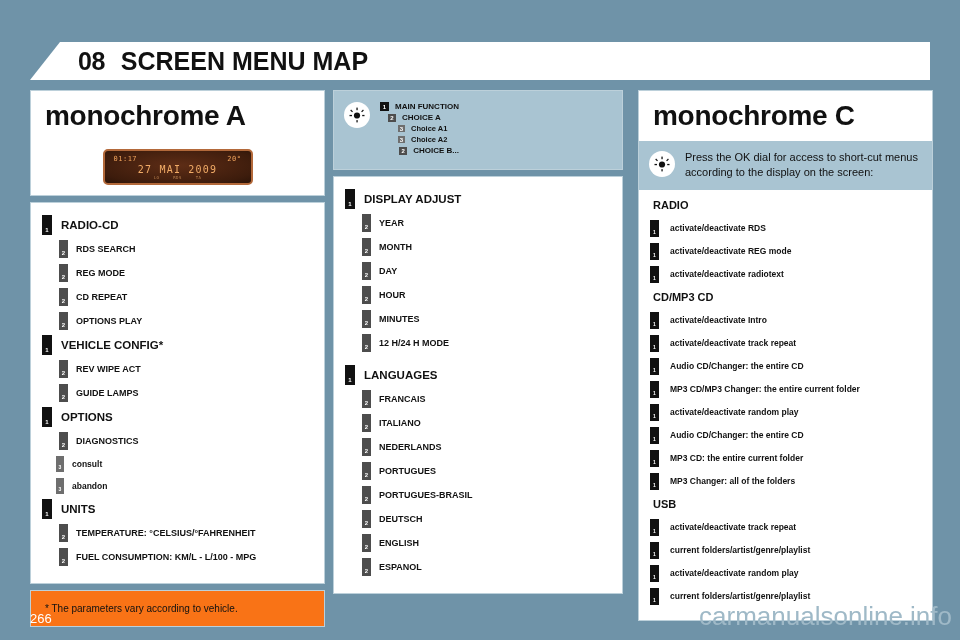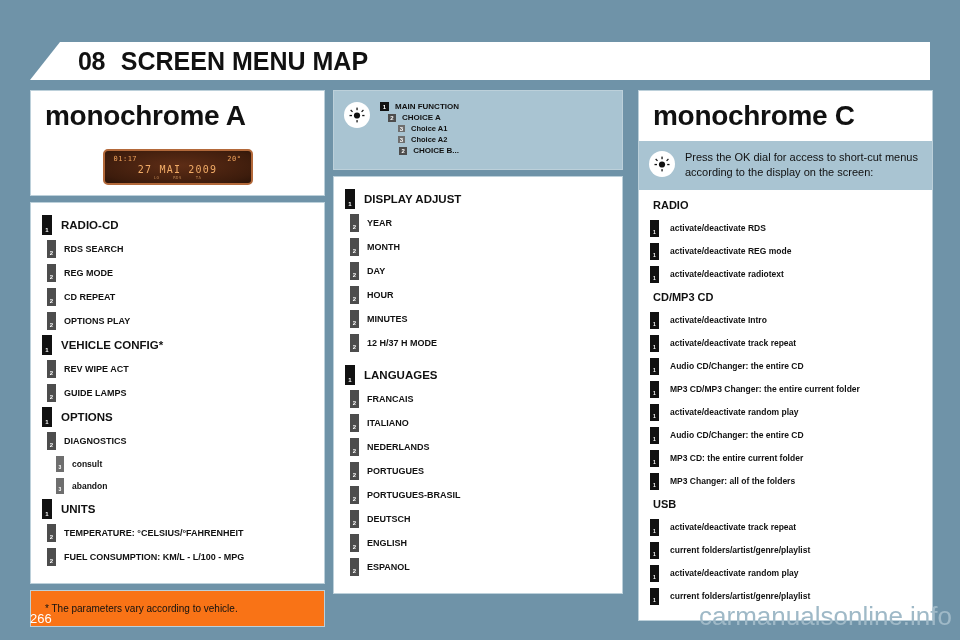--- a/index.html
+++ b/index.html
@@ -107,21 +107,21 @@
     font-family: "Liberation Sans", sans-serif;
   }
   .badge.lv1 { background: #111111; width: 10px; height: 20px; font-size: 6px; padding-bottom: 2px; }
   .badge.lv2 { background: #4d4d4d; width: 9px; height: 18px; font-size: 6px; padding-bottom: 2px; }
   .badge.lv3 { background: #6e6e6e; width: 8px; height: 16px; font-size: 5px; padding-bottom: 2px; }
   .badge.sm1 { background: #111111; width: 9px; height: 17px; font-size: 5px; padding-bottom: 2px; }
 
   .item .txt { color: #111; }
   .item.lv1 { margin-left: 11px; height: 24px; }
   .item.lv1 .txt { font-size: 11.5px; font-weight: bold; margin-left: 9px; }
-  .item.lv2 { margin-left: 16px; height: 24px; }
+  .item.lv2 { margin-left: 28px; height: 24px; }
   .item.lv2 .txt { font-size: 9px; font-weight: bold; margin-left: 8px; }
   .item.lv3 { margin-left: 25px; height: 22px; }
   .item.lv3 .txt { font-size: 8.5px; font-weight: bold; margin-left: 8px; }
 
   
   .item.c1 { margin-left: 11px; height: 23px; }
   .item.c1 .txt { font-size: 8.5px; font-weight: bold; margin-left: 11px; }
   .group-head { margin-left: 14px; height: 23px; display: flex; align-items: center; }
   .group-head .txt { font-size: 11px; font-weight: bold; color: #111; }
 
@@ -306,21 +306,21 @@
           <div class="item lv2">
             <span class="badge lv2">2</span>
             <span class="txt">HOUR</span>
           </div>
           <div class="item lv2">
             <span class="badge lv2">2</span>
             <span class="txt">MINUTES</span>
           </div>
           <div class="item lv2">
             <span class="badge lv2">2</span>
-            <span class="txt">12 H/37 H MODE</span>
+            <span class="txt">12 H/24 H MODE</span>
           </div>
           <div class="gap"></div>
           <div class="item lv1">
             <span class="badge lv1">1</span>
             <span class="txt">LANGUAGES</span>
           </div>
           <div class="item lv2">
             <span class="badge lv2">2</span>
             <span class="txt">FRANCAIS</span>
           </div>

